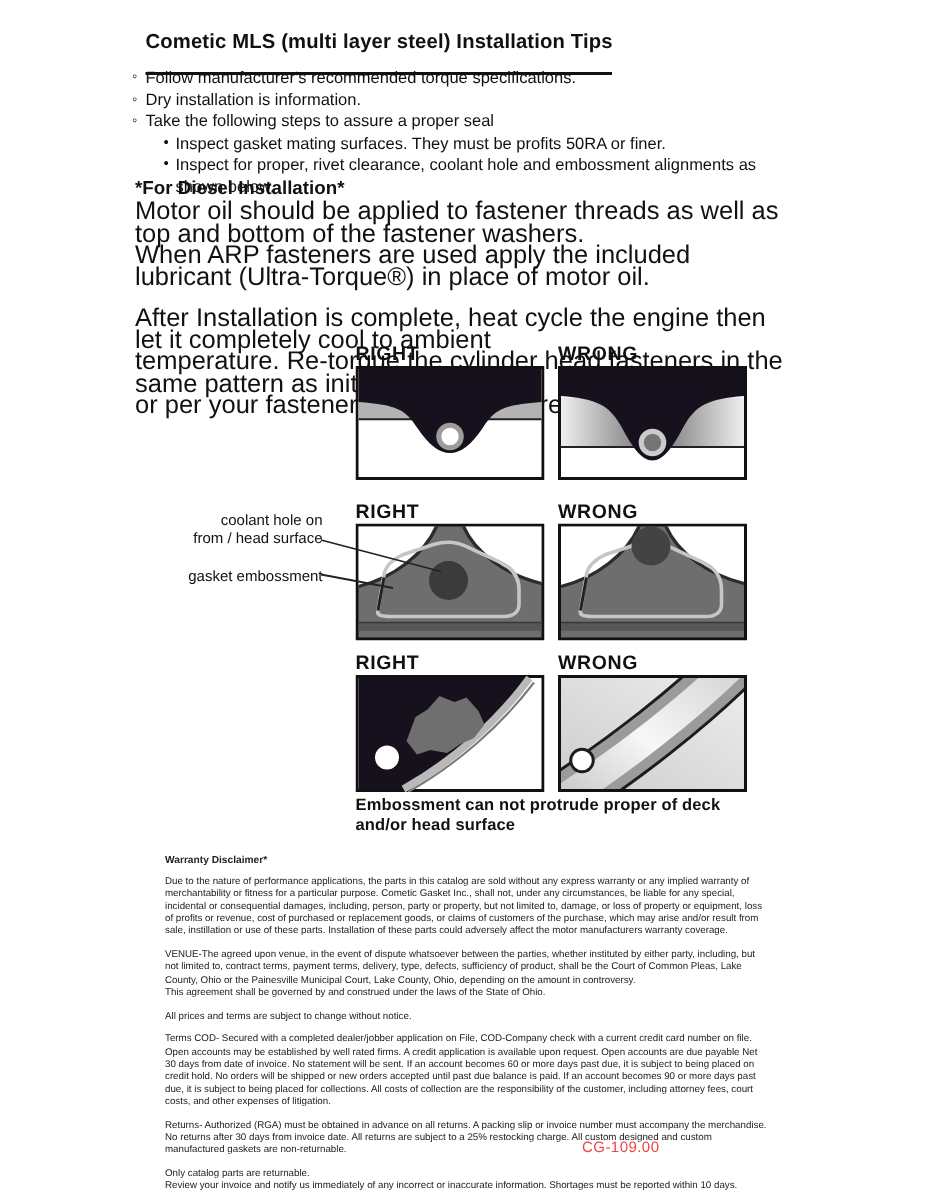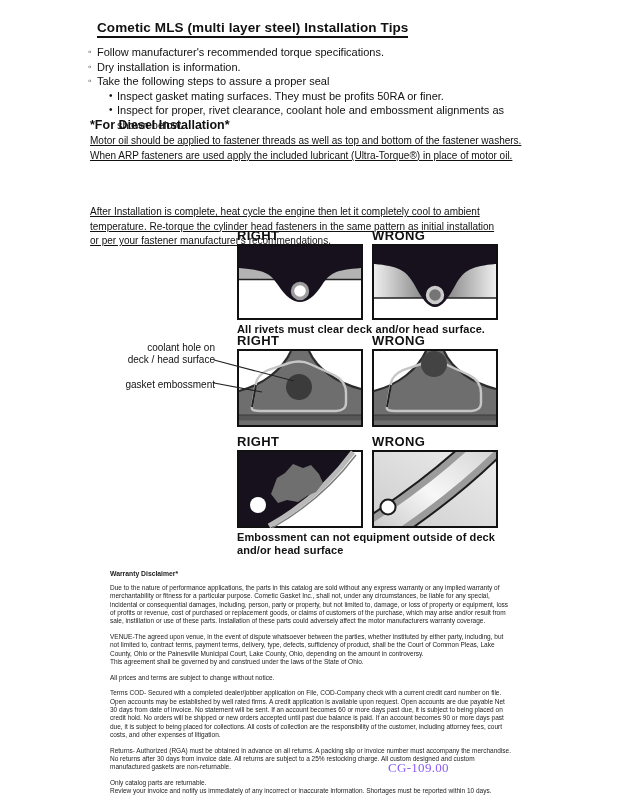--- a/index.html
+++ b/index.html
@@ -4,51 +4,51 @@
 <style>
   html,body{margin:0;padding:0;background:#fff;}
   .page{
     position:relative;width:618px;height:800px;background:#fff;overflow:hidden;
     font-family:"Liberation Sans","DejaVu Sans",sans-serif;color:#111;
   }
   .pre{white-space:pre-line;}
 
   .doc-title{
     position:absolute;left:97px;top:20px;font-size:13.5px;font-weight:bold;
-    display:inline-block;border-bottom:2px solid #111;padding-bottom:1px;letter-spacing:.1px;
+    display:inline-block;border-bottom:2px solid #111;padding-bottom:13px;letter-spacing:.1px;
   }
   .tips{position:absolute;left:88px;top:45px;width:440px;font-size:11px;line-height:14.5px;}
   .b-row{display:flex;}
   .b-row .mk{width:9px;flex:0 0 9px;font-size:10px;}
   .b-sub{padding-left:21px;}
   .b-sub .mk{width:8px;flex:0 0 8px;}
 
   .diesel-h{position:absolute;left:90px;top:118px;font-size:12.5px;font-weight:bold;}
-  .dp{position:absolute;left:90px;width:435px;font-size:10px;line-height:14.6px;text-decoration:underline;}
+  .dp{position:absolute;left:90px;width:435px;font-size:17px;line-height:14.6px;}
   .dp1{top:134px;} .dp2{top:170px;margin-top:35px;} .dp3{top:216px;}
 
   .diag-row{position:absolute;left:237px;width:261px;}
   .dr1{top:228px;} .dr2{top:333px;} .dr3{top:434px;}
   .rw-labels{display:flex;gap:9px;margin-bottom:1px;}
   .rw-labels div{width:126px;font-size:13px;font-weight:bold;letter-spacing:.4px;}
   .panels{display:flex;gap:9px;}
   .panels svg{display:block;}
   .cap{font-size:11px;font-weight:bold;margin-top:3px;line-height:13px;letter-spacing:.1px;}
   .cap-ind{padding-left:10px;}
 
   .callout{position:absolute;width:115px;text-align:right;font-size:10px;line-height:12px;color:#111;}
   .co1{left:100px;top:342px;}
   .co2{left:100px;top:379px;}
   .leaders{position:absolute;left:212px;top:352px;pointer-events:none;}
 
   .legal{position:absolute;left:110px;top:570px;width:402px;color:#222;}
   .legal h4{font-size:6.8px;margin:0 0 7px 0;font-weight:bold;}
   .legal p{font-size:6.5px;line-height:8.3px;margin:0 0 7.5px 0;}
 
-  .doc-code{position:absolute;left:388px;top:760px;font-size:13px;color:#8b5cf6;letter-spacing:.3px;font-family:Liberation Serif, serif;}
+  .doc-code{position:absolute;left:388px;top:760px;font-size:10px;color:#ef4444;letter-spacing:.3px;}
 </style>
 </head>
 <body>
 
 <div class="page">
 
   <div class="doc-title">Cometic MLS (multi layer steel) Installation Tips</div>
 
   <div class="tips">
     <div class="b-row">
@@ -105,21 +105,20 @@
           </linearGradient>
         </defs>
         <rect x="1" y="1" width="124" height="74" fill="#fff" stroke="#111" stroke-width="2"></rect>
         <rect x="2" y="21" width="61" height="33" fill="url(#dwl)"></rect>
         <rect x="63" y="21" width="61" height="33" fill="url(#dwr)"></rect>
         <line x1="2" y1="54" x2="124" y2="54" stroke="#222" stroke-width="1.4"></line>
         <path d="M2,2 L124,2 L124,20 C100,22 92,26 84,40 C76,55 70,63 63,63 C56,63 50,55 42,40 C34,26 26,22 2,20 Z" fill="#17111d"></path>
         <circle cx="63" cy="51" r="7.5" fill="#757575" stroke="#cbcbcb" stroke-width="3.4"></circle>
       </svg>
     </div>
-    <div class="cap">All rivets must clear deck and/or head surface.</div>
   </div>
 
   <div class="diag-row dr2">
     <div class="rw-labels">
       <div>RIGHT</div>
       <div>WRONG</div>
     </div>
     <div class="panels">
       <svg width="126" height="78" viewBox="0 0 126 78">
         <rect x="1" y="1" width="124" height="76" fill="#6e6e6e" stroke="#111" stroke-width="2"></rect>
@@ -180,26 +179,26 @@
         <rect x="1" y="1" width="124" height="76" fill="url(#d3bg)" stroke="#111" stroke-width="2"></rect>
         <g fill="none" clip-path="url(#d3clip)">
           <path d="M4,82 C44,56 88,22 120,-10" stroke="#1c1c1c" stroke-width="36"></path>
           <path d="M4,82 C44,56 88,22 120,-10" stroke="#9b9b9b" stroke-width="32"></path>
           <path d="M4,82 C44,56 88,22 120,-10" stroke="url(#d3s)" stroke-width="19"></path>
         </g>
         <circle cx="16" cy="57" r="7.5" fill="#fff" stroke="#1c1c1c" stroke-width="2"></circle>
         <rect x="1" y="1" width="124" height="76" fill="none" stroke="#111" stroke-width="2"></rect>
       </svg>
     </div>
-    <div class="cap pre">Embossment can not equipment outside of deck
+    <div class="cap pre">Embossment can not protrude proper of deck
 and/or head surface</div>
   </div>
 
   <div class="callout co1 pre">coolant hole on
-deck / head surface</div>
+from / head surface</div>
   <div class="callout co2">gasket embossment</div>
   <svg class="leaders" width="92" height="48" viewBox="0 0 92 48">
     <line x1="2" y1="8" x2="82" y2="29" stroke="#222" stroke-width="1.2"></line>
     <line x1="2" y1="31" x2="50" y2="40" stroke="#222" stroke-width="1.2"></line>
   </svg>
 
   <div class="legal">
     <h4>Warranty Disclaimer*</h4>
     <p>Due to the nature of performance applications, the parts in this catalog are sold without any express warranty or any implied warranty of merchantability or fitness for a particular purpose.  Cometic Gasket Inc., shall not, under any circumstances, be liable for any special, incidental or consequential damages, including, person, party or property, but not limited to, damage, or loss of property or equipment, loss of profits or revenue, cost of purchased or replacement goods, or claims of customers of the purchase, which may arise and/or result from sale, instillation or use of these parts.  Installation of these parts could adversely affect the motor manufacturers warranty coverage.</p>
     <p class="pre">VENUE-The agreed upon venue, in the event of dispute whatsoever between the parties, whether instituted by either party, including, but not limited to, contract terms, payment terms, delivery, type, defects, sufficiency of product, shall be the Court of Common Pleas, Lake County, Ohio or the Painesville Municipal Court, Lake County, Ohio, depending on the amount in controversy.

